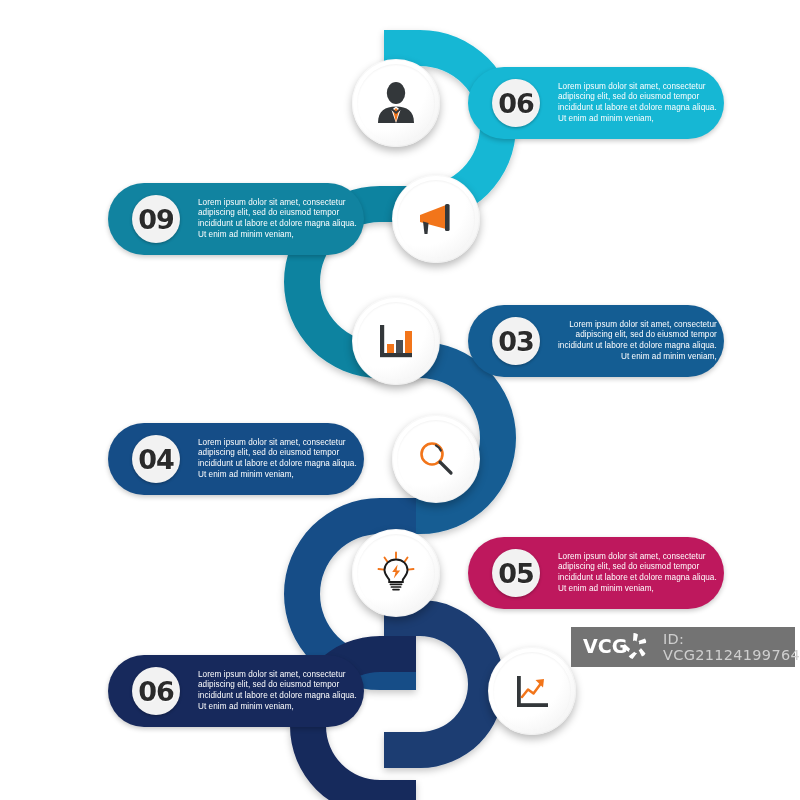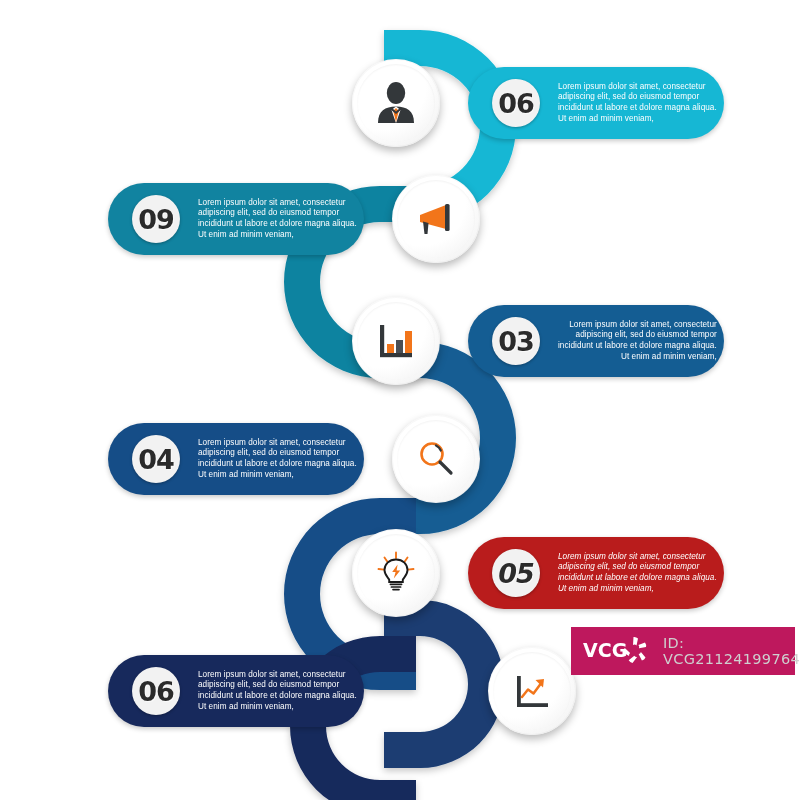--- a/index.html
+++ b/index.html
@@ -72,21 +72,21 @@
     box-shadow:inset 0 1px 2px rgba(0,0,0,0.05);
   }
   .disc svg{position:relative;z-index:2;}
 
   
   .gap{flex:0 0 auto;width:28px;}
 
   
   #wm{
     position:absolute;left:571px;top:627px;
-    width:224px;height:48px;background:#be185d;
+    width:224px;height:40px;background:#737373;
     display:flex;align-items:center;
     z-index:40;
   }
   #wm .wmlogo{margin-left:12px;display:flex;align-items:center;}
   #wm .wmtxt{
     margin-left:6px;color:#cfcfcf;font-size:14.5px;
     font-family:"DejaVu Sans",sans-serif;letter-spacing:0.3px;
   }
 </style>
 </head>
@@ -222,21 +222,21 @@
         <path d="M24 10.5 C17 10.5 12.5 15.2 12.5 21 C12.5 25.6 15.6 28 17.2 30.6 L17.2 33 L30.8 33 L30.8 30.6 C32.4 28 35.5 25.6 35.5 21 C35.5 15.2 31 10.5 24 10.5 Z" fill="none" stroke="#1a1a1a" stroke-width="1.9"></path>
         <path d="M25.6 15.5 L20.2 23 L23.6 23 L21.8 29.5 L28.2 21.5 L24.6 21.5 Z" fill="#f2751a"></path>
         <g stroke="#1a1a1a" stroke-width="1.7" stroke-linecap="round">
           <line x1="18.4" y1="35.3" x2="29.6" y2="35.3"></line>
           <line x1="19.4" y1="38" x2="28.6" y2="38"></line>
           <line x1="21" y1="40.6" x2="27" y2="40.6"></line>
         </g>
       </svg>
     </div>
     <div class="gap"></div>
-    <div class="pill right" style="background:#b91c1c;font-style:italic;">
+    <div class="pill right" style="background:#be185d;">
       <div class="badge">
         <span>05</span>
       </div>
       <div class="body-text">
         <span class="ln">Lorem ipsum dolor sit amet, consectetur</span>
         <span class="ln">adipiscing elit, sed do eiusmod tempor</span>
         <span class="ln">incididunt ut labore et dolore magna aliqua.</span>
         <span class="ln">Ut enim ad minim veniam,</span>
       </div>
     </div>

